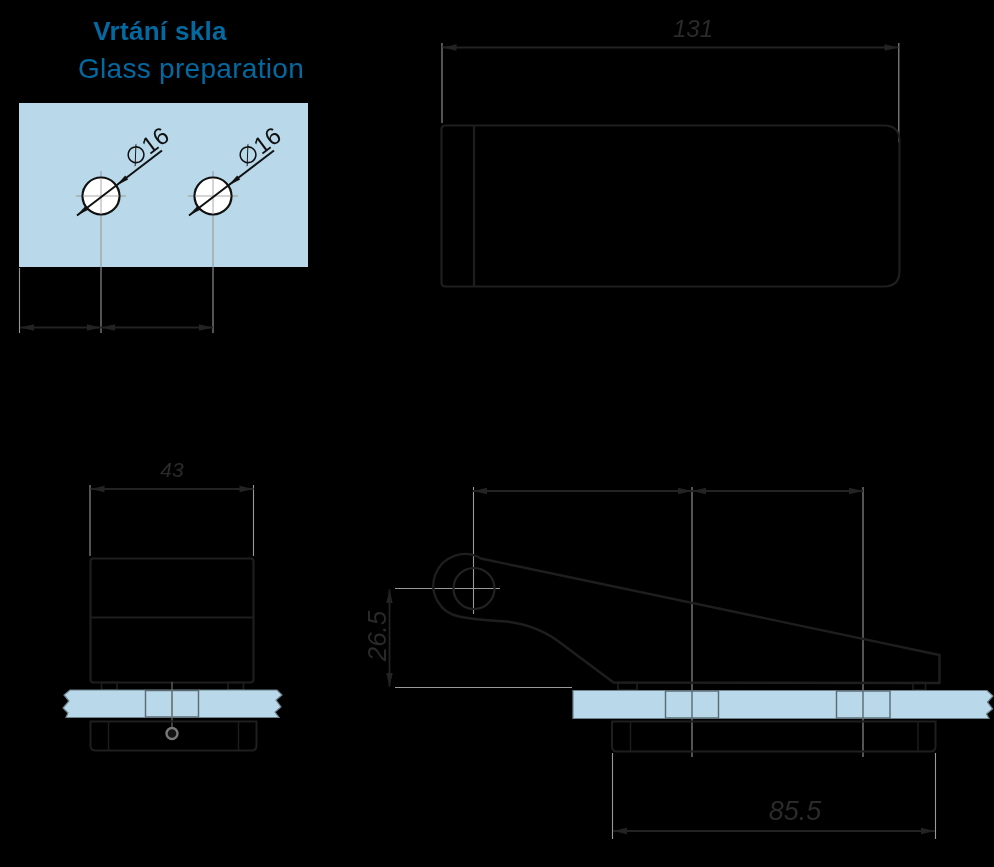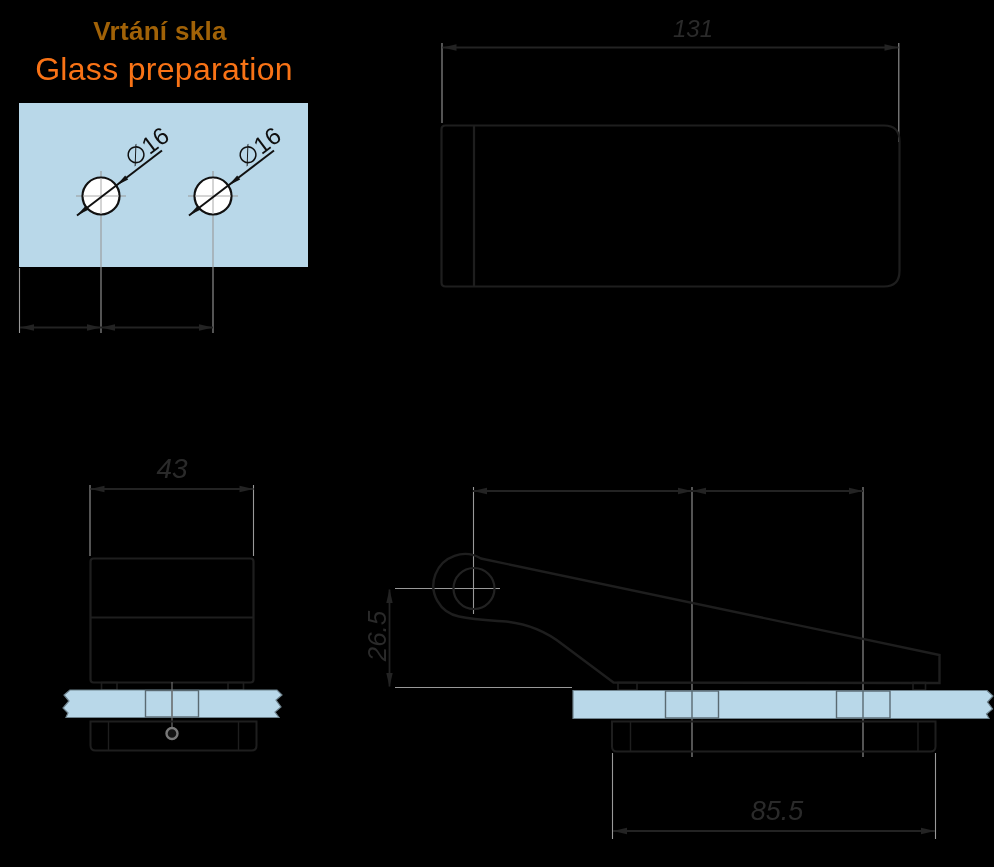--- a/index.html
+++ b/index.html
@@ -1,25 +1,25 @@
 <!DOCTYPE html>
 <html><head>
 <meta charset="utf-8">
 <style>
   html,body{margin:0;padding:0;background:#000;}
   #stage{position:relative;width:994px;height:867px;background:#000;overflow:hidden;
          font-family:"Liberation Sans",sans-serif;}
   #stage svg{position:absolute;left:0;top:0;}
   .lbl{position:absolute;white-space:nowrap;transform:translate(-50%,-50%);
        font-family:"Liberation Sans",sans-serif;line-height:1;}
-  .title-cs{font-size:26px;color:#a16207;font-weight:600;letter-spacing:.3px;text-align:center;}
-  .title-en{font-size:32px;color:#f97316;letter-spacing:.3px;}
+  .title-cs{font-size:26px;color:#0369a1;font-weight:600;letter-spacing:.3px;text-align:center;}
+  .title-en{font-size:28px;color:#0369a1;letter-spacing:.3px;margin-left:27px;}
   .dim{font-style:italic;color:#2a2a2a;}
   .dim-131{font-size:24px;}
-  .dim-43{font-size:28px;}
+  .dim-43{font-size:21px;}
   .dim-265{font-size:26px;transform:translate(-50%,-50%) rotate(-90deg);}
   .dim-855{font-size:27px;}
   .phi{font-size:24px;color:#0f0f0f;transform:translate(-50%,-50%) rotate(-37deg);}
 </style>
 </head>
 <body>
 
 <div id="stage">
 
   <svg width="994" height="867" viewBox="0 0 994 867">
@@ -168,14 +168,14 @@
 
   <div class="lbl title-cs" style="left:160px;top:31px;">Vrtání skla</div>
   <div class="lbl title-en" style="left:164px;top:69px;">Glass preparation</div>
 
   <div class="lbl phi" style="left:147px;top:147px;">∅16</div>
   <div class="lbl phi" style="left:259px;top:147px;">∅16</div>
 
   <div class="lbl dim dim-131" style="left:693px;top:29px;">131</div>
   <div class="lbl dim dim-43" style="left:172px;top:469px;">43</div>
   <div class="lbl dim dim-265" style="left:377px;top:636px;">26.5</div>
-  <div class="lbl dim dim-855" style="left:777px;top:811px;">85.5</div>
+  <div class="lbl dim dim-855" style="left:795px;top:811px;">85.5</div>
 </div>
 
 </body></html>

